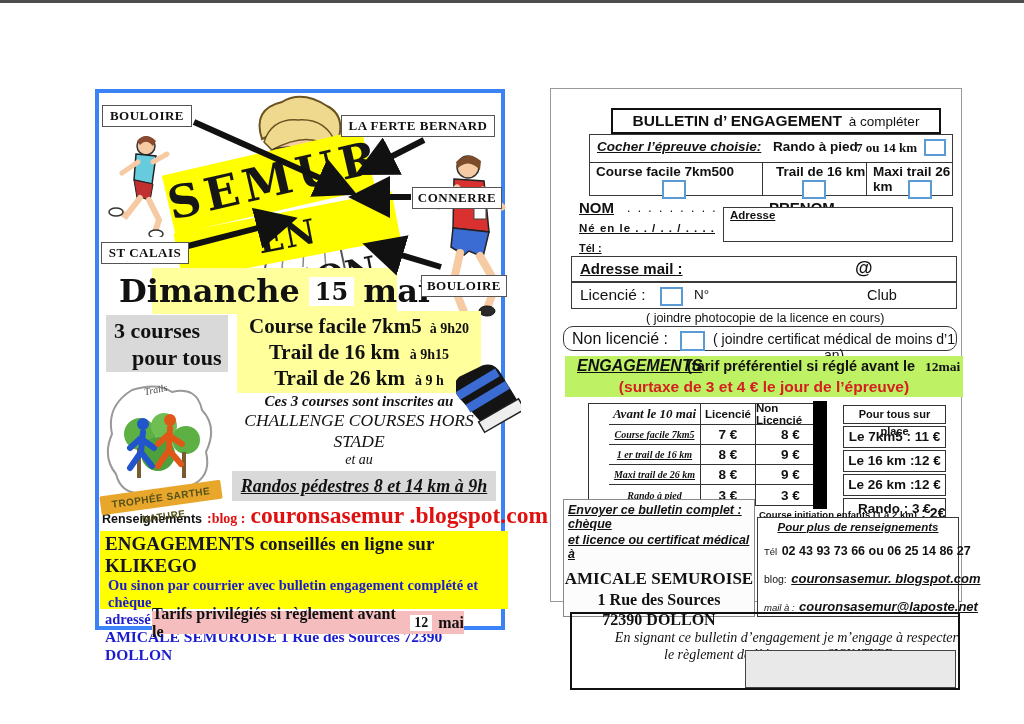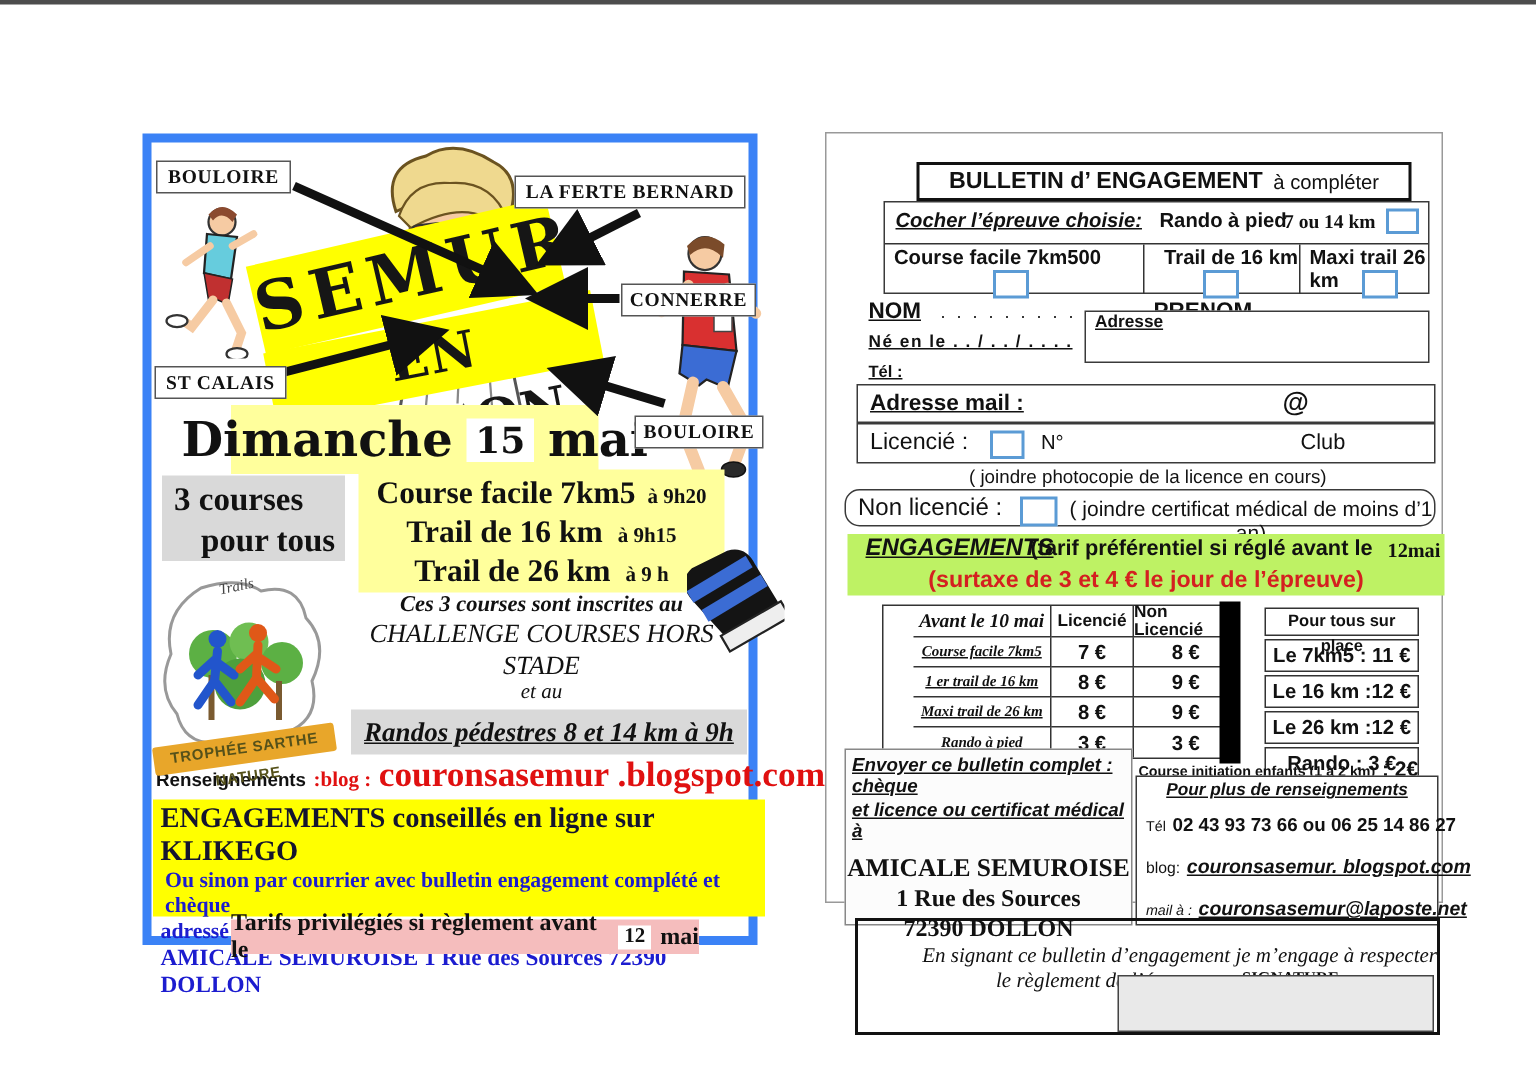--- a/index.html
+++ b/index.html
@@ -28,21 +28,21 @@
   .pt > div.last{border-bottom:none;}
   .onrow{border:1.5px solid #333;background:#fff;text-align:center;font-weight:bold;font-size:13.5px;
          height:20px;line-height:20px;margin-top:2px;box-sizing:content-box;}
 </style>
 </head>
 <body>
 
 <div id="page">
   <div class="abs" style="left:0;top:0;width:1024px;height:3px;background:#4d4d4d;"></div>
 
-  <div class="abs" style="left:95px;top:89px;width:410px;height:541px;border:6px solid #3b82f6;box-sizing:border-box;">
+  <div class="abs" style="left:95px;top:89px;width:410px;height:541px;border:4px solid #3b82f6;box-sizing:border-box;">
 
     <svg class="abs" style="left:8px;top:39px;z-index:2;" width="70" height="105" viewBox="0 0 70 105">
       <circle cx="39" cy="14" r="9" fill="#F6CBA3" stroke="#333" stroke-width="1.5"></circle>
       <path d="M30,9 Q39,-1 49,9 L46,14 Q39,6 33,13 Z" fill="#8B4A2F"></path>
       <path d="M29,22 L49,24 L45,52 L27,48 Z" fill="#66CCDD" stroke="#222" stroke-width="1.5"></path>
       <line x1="31" y1="30" x2="15" y2="41" stroke="#F6CBA3" stroke-width="5" stroke-linecap="round"></line>
       <line x1="46" y1="30" x2="60" y2="22" stroke="#F6CBA3" stroke-width="5" stroke-linecap="round"></line>
       <path d="M27,48 L46,52 L43,69 L34,65 L30,66 Z" fill="#C03030" stroke="#222" stroke-width="1"></path>
       <polyline points="33,66 19,84 12,79" fill="none" stroke="#F6CBA3" stroke-width="6" stroke-linecap="round"></polyline>
       <polyline points="42,68 52,88 48,100" fill="none" stroke="#F6CBA3" stroke-width="6" stroke-linecap="round"></polyline>

